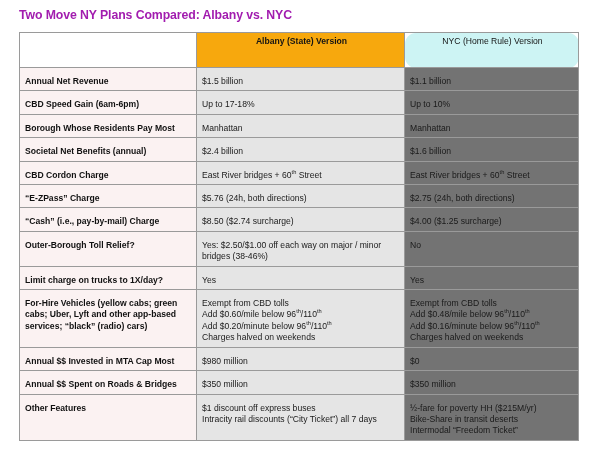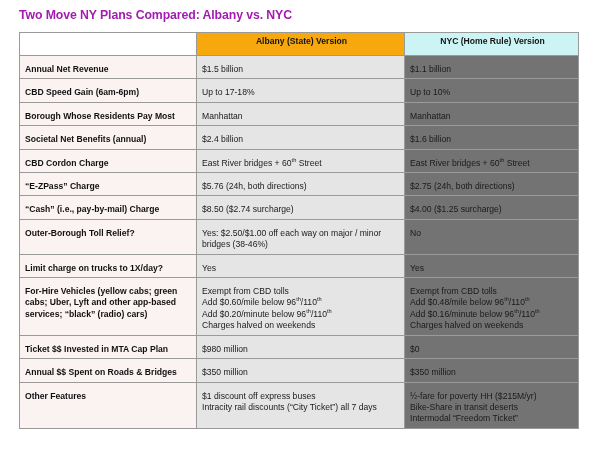--- a/index.html
+++ b/index.html
@@ -43,40 +43,41 @@
 
   table.cmp td {
     border: 1px solid #9a9a9a;
     padding: 8px 4px 3px 5px;
     vertical-align: top;
     font-size: 8.6px;
     line-height: 11.4px;
   }
 
   
-  tr.hdr td { padding: 3px 4px 4px 6px; height: 15px; }
+  tr.hdr td { padding: 3px 4px 16px 6px; height: 15px; }
   td.hdr-blank { background: #ffffff; border-left: 1px solid #7c7c7c; }
   td.hdr-albany {
     background: #F7A80D;
     font-weight: bold;
     font-size: 9.4px;
     text-align: center;
     color: #141414;
     border-left: 1px solid #3a3a3a;
     border-right: 1px solid #3a3a3a;
     border-top: 1px solid #7c7c7c;
   }
   td.hdr-nyc {
     background: #CDF4F4;
-    font-weight: bold;
+    font-weight: normal;
     font-size: 9.4px;
     text-align: center;
     color: #141414;
     border-right: 1px solid #7c7c7c;
     border-top: 1px solid #7c7c7c;
+    border-radius: 11px;
   }
 
   
   tr.section td {
     font-weight: bold;
     font-size: 8.8px;
     letter-spacing: 1.5px;
     padding: 3px 4px 3px 6px;
     height: 12px;
     border-top: 1px solid #7c7c7c;
@@ -216,21 +217,21 @@
             <span class="ln">Charges halved on weekends</span>
           </td>
           <td class="nyc">
             <span class="ln">Exempt from CBD tolls</span>
             <span class="ln">Add $0.48/mile below 96<sup>th</sup>/110<sup>th</sup></span>
             <span class="ln">Add $0.16/minute below 96<sup>th</sup>/110<sup>th</sup></span>
             <span class="ln">Charges halved on weekends</span>
           </td>
         </tr>
         <tr>
-          <td class="lbl">Ticket $$ Invested in MTA Cap Plan</td>
+          <td class="lbl">Annual $$ Invested in MTA Cap Most</td>
           <td class="albany">
             <span class="ln">$980 million</span>
           </td>
           <td class="nyc">
             <span class="ln">$0</span>
           </td>
         </tr>
         <tr>
           <td class="lbl">Annual $$ Spent on Roads &amp; Bridges</td>
           <td class="albany">

